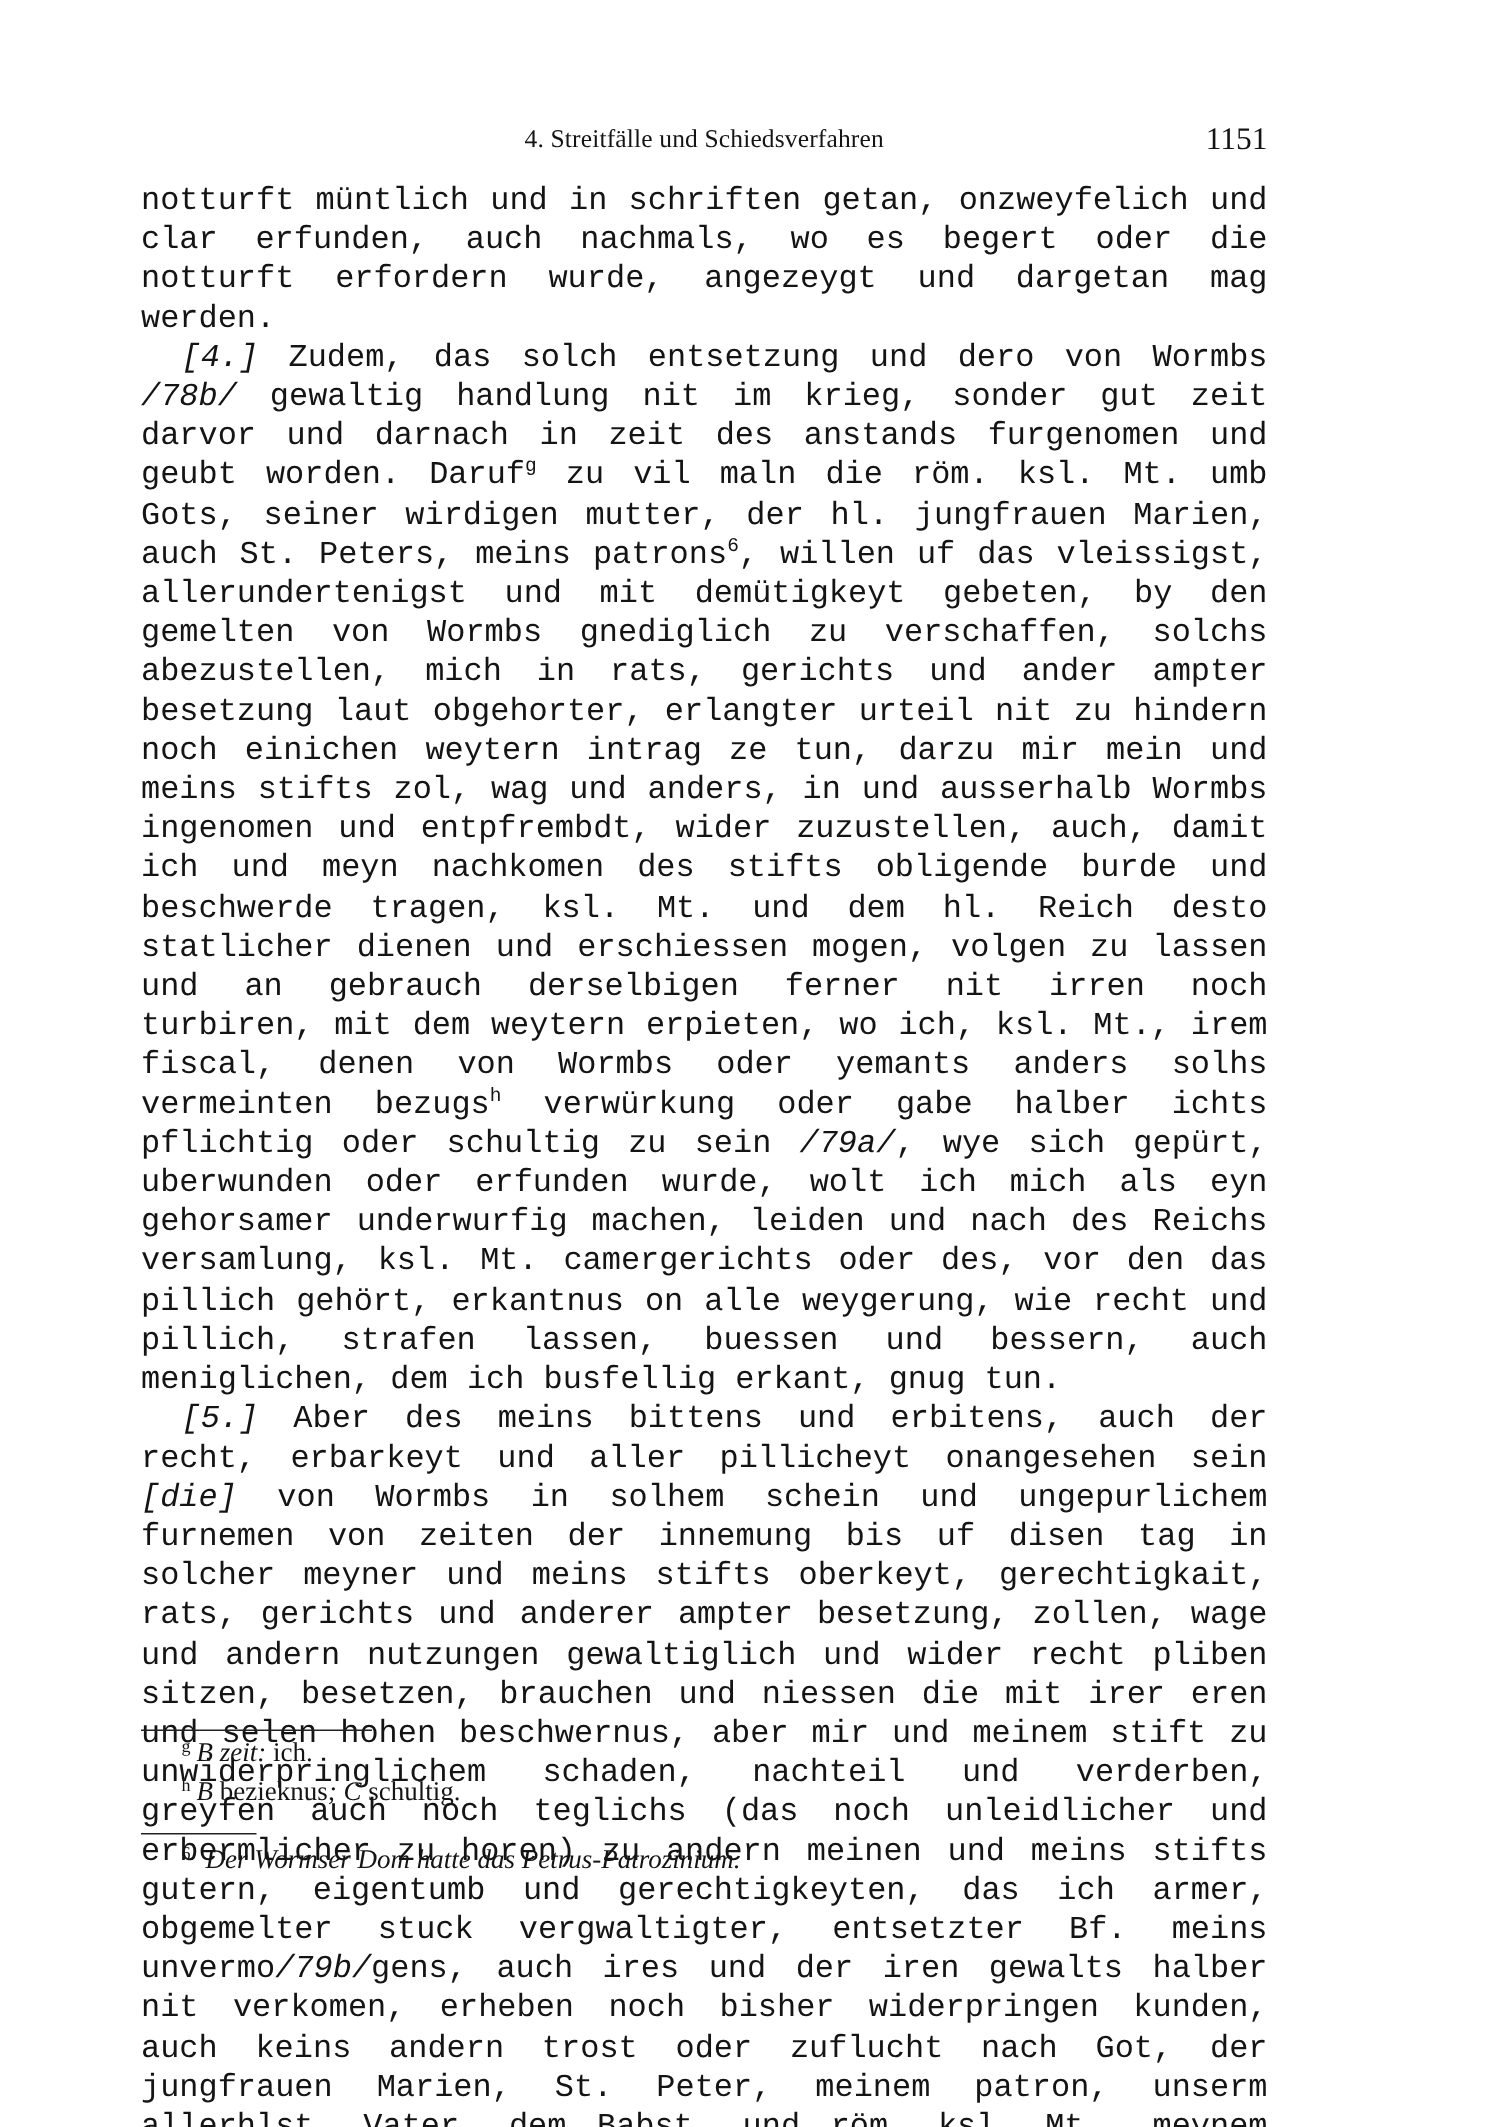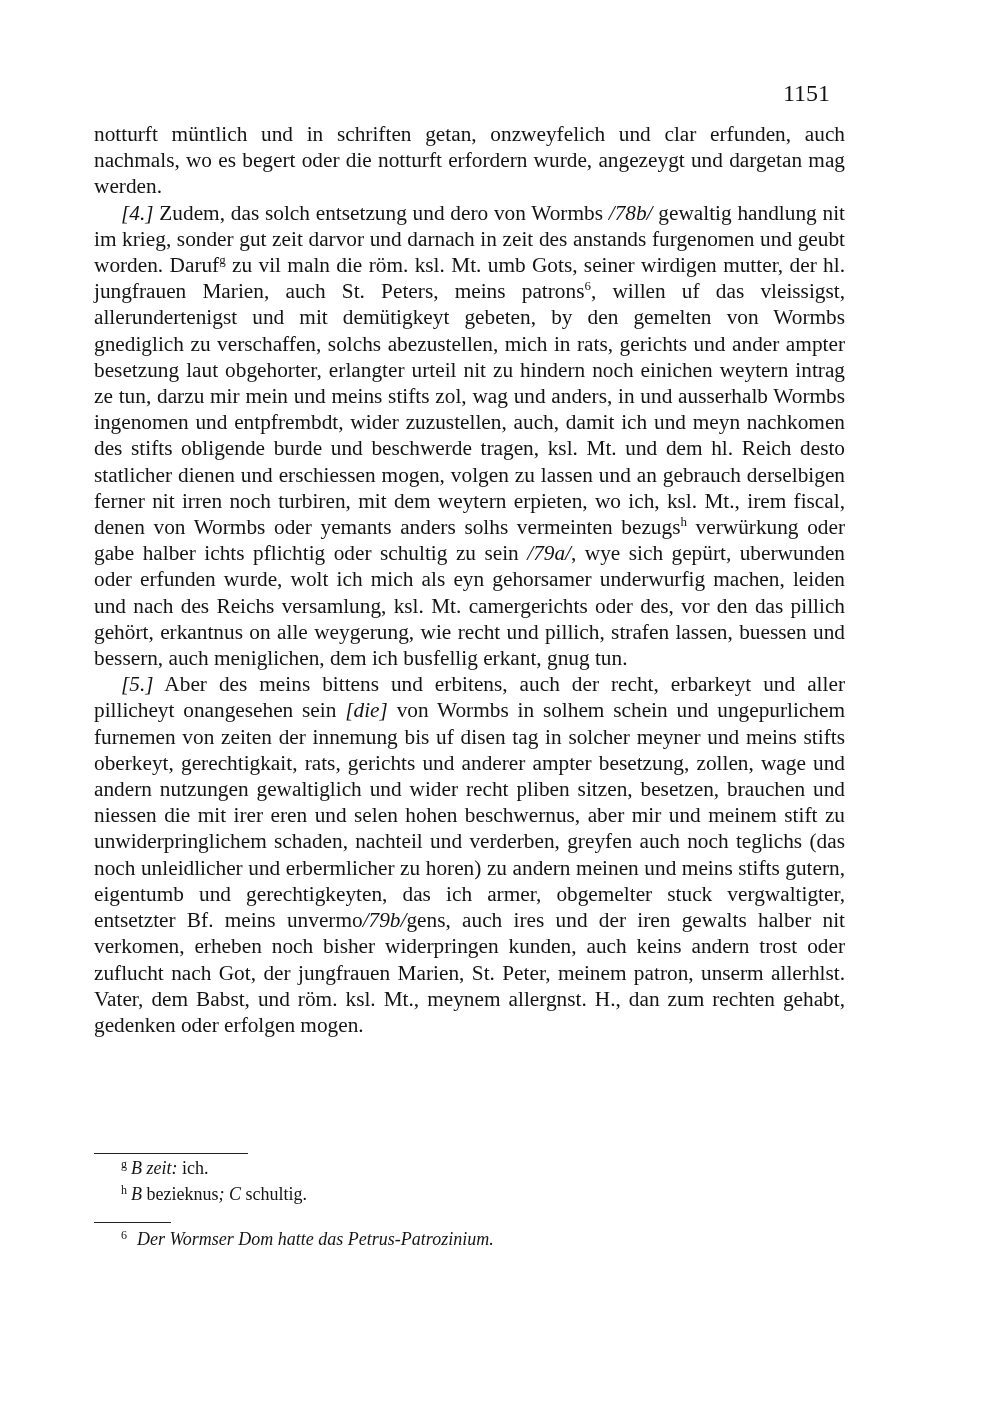--- a/index.html
+++ b/index.html
@@ -1,38 +1,39 @@
 <!DOCTYPE html>
 <html><head>
 <meta charset="utf-8">
 <style>
   html, body { margin: 0; padding: 0; background: #ffffff; }
   body { width: 1004px; height: 1418px; position: relative; overflow: hidden; color: #141414; font-family: "Liberation Serif", "DejaVu Serif", serif; }
   .header { position: absolute; top: 80px; left: 94px; width: 751px; height: 26px; }
   .running-title { position: absolute; left: 0; right: 0; text-align: center; font-size: 17px; top: 3px; letter-spacing: 0.1px; }
-  .page-number { position: absolute; right: 15px; top: 0; font-size: 24px; }
+  .page-number { position: absolute; right: 0; top: 0; font-size: 21px; }
   .body-text { position: absolute; top: 121px; left: 94px; width: 751px; font-size: 21.3px; line-height: 26.2px; }
-  .para { margin: 0; text-align: justify; text-align-last: left; hyphens: manual; }
+  .para { margin: 0; text-align: justify; text-align-last: left; hyphens: manual; font-family: Liberation Mono, monospace; }
   .para.indent { text-indent: 27px; }
   .it { font-style: italic; }
   sup { font-size: 13px; line-height: 0; vertical-align: 8px; }
   .rule { position: absolute; left: 94px; height: 1px; background: #222; }
   .rule1 { top: 1153px; width: 154px; }
   .rule2 { top: 1222px; width: 77px; }
   .fn { position: absolute; left: 121px; font-size: 18px; line-height: 22px; }
   .fn1 { top: 1157px; }
   .fn2 { top: 1183px; }
   .fn3 { top: 1228px; }
   .fn .mark { font-size: 12px; vertical-align: 6px; line-height: 0; margin-right: 4px; }
   .fn3 .mark { margin-right: 10px; }
 </style>
 </head>
 <body>
 
 <div class="header">
+  <div class="running-title">4. Streitfälle und Schiedsverfahren</div>
   <div class="page-number">1151</div>
 </div>
 
 <div class="body-text">
   <p class="para"><span>notturft müntlich und in schriften getan, onzweyfelich und clar erfunden, auch nachmals, wo es begert oder die notturft erfordern wurde, angezeygt und dargetan mag werden.</span></p>
 
   <p class="para indent"><span class="it">[4.]</span><span> Zudem, das solch entsetzung und dero von Wormbs </span><span class="it">/78b/</span><span> gewaltig handlung nit im krieg, sonder gut zeit darvor und darnach in zeit des anstands furgenomen und geubt worden. Daruf</span><sup>g</sup><span> zu vil maln die röm. ksl. Mt. umb Gots, seiner wirdigen mutter, der hl. jungfrauen Marien, auch St. Peters, meins pa­trons</span><sup>6</sup><span>, willen uf das vleissigst, allerundertenigst und mit demütigkeyt gebeten, by den gemelten von Wormbs gnediglich zu verschaffen, solchs abezustellen, mich in rats, gerichts und ander ampter besetzung laut obgehorter, erlangter urteil nit zu hindern noch einichen weytern intrag ze tun, darzu mir mein und meins stifts zol, wag und anders, in und ausserhalb Wormbs ingenomen und entpfrembdt, wider zuzustellen, auch, damit ich und meyn nachkomen des stifts obligende burde und beschwerde tragen, ksl. Mt. und dem hl. Reich desto statlicher dienen und erschiessen mogen, volgen zu lassen und an gebrauch derselbigen ferner nit irren noch turbiren, mit dem weytern erpieten, wo ich, ksl. Mt., irem fiscal, denen von Wormbs oder yemants anders solhs vermeinten bezugs</span><sup>h</sup><span> verwürkung oder gabe halber ichts pflichtig oder schultig zu sein </span><span class="it">/79a/</span><span>, wye sich gepürt, uberwunden oder erfunden wurde, wolt ich mich als eyn gehor­samer underwurfig machen, leiden und nach des Reichs versamlung, ksl. Mt. camergerichts oder des, vor den das pillich gehört, erkantnus on alle weygerung, wie recht und pillich, strafen lassen, buessen und bessern, auch meniglichen, dem ich busfellig erkant, gnug tun.</span></p>
 
   <p class="para indent"><span class="it">[5.]</span><span> Aber des meins bittens und erbitens, auch der recht, erbarkeyt und aller pillicheyt onangesehen sein </span><span class="it">[die]</span><span> von Wormbs in solhem schein und ungepurli­chem furnemen von zeiten der innemung bis uf disen tag in solcher meyner und meins stifts oberkeyt, gerechtigkait, rats, gerichts und anderer ampter besetzung, zollen, wage und andern nutzungen gewaltiglich und wider recht pliben sitzen, besetzen, brauchen und niessen die mit irer eren und selen hohen beschwer­nus, aber mir und meinem stift zu unwiderpringlichem schaden, nachteil und verderben, greyfen auch noch teglichs (das noch unleidlicher und erbermlicher zu horen) zu andern meinen und meins stifts gutern, eigentumb und gerech­tigkeyten, das ich armer, obgemelter stuck vergwaltigter, entsetzter Bf. meins unvermo</span><span class="it">/79b/</span><span>gens, auch ires und der iren gewalts halber nit verkomen, erheben noch bisher widerpringen kunden, auch keins andern trost oder zuflucht nach Got, der jungfrauen Marien, St. Peter, meinem patron, unserm allerhlst. Vater, dem Babst, und röm. ksl. Mt., meynem allergnst. H., dan zum rechten gehabt, gedenken oder erfolgen mogen.</span></p>
 </div>

